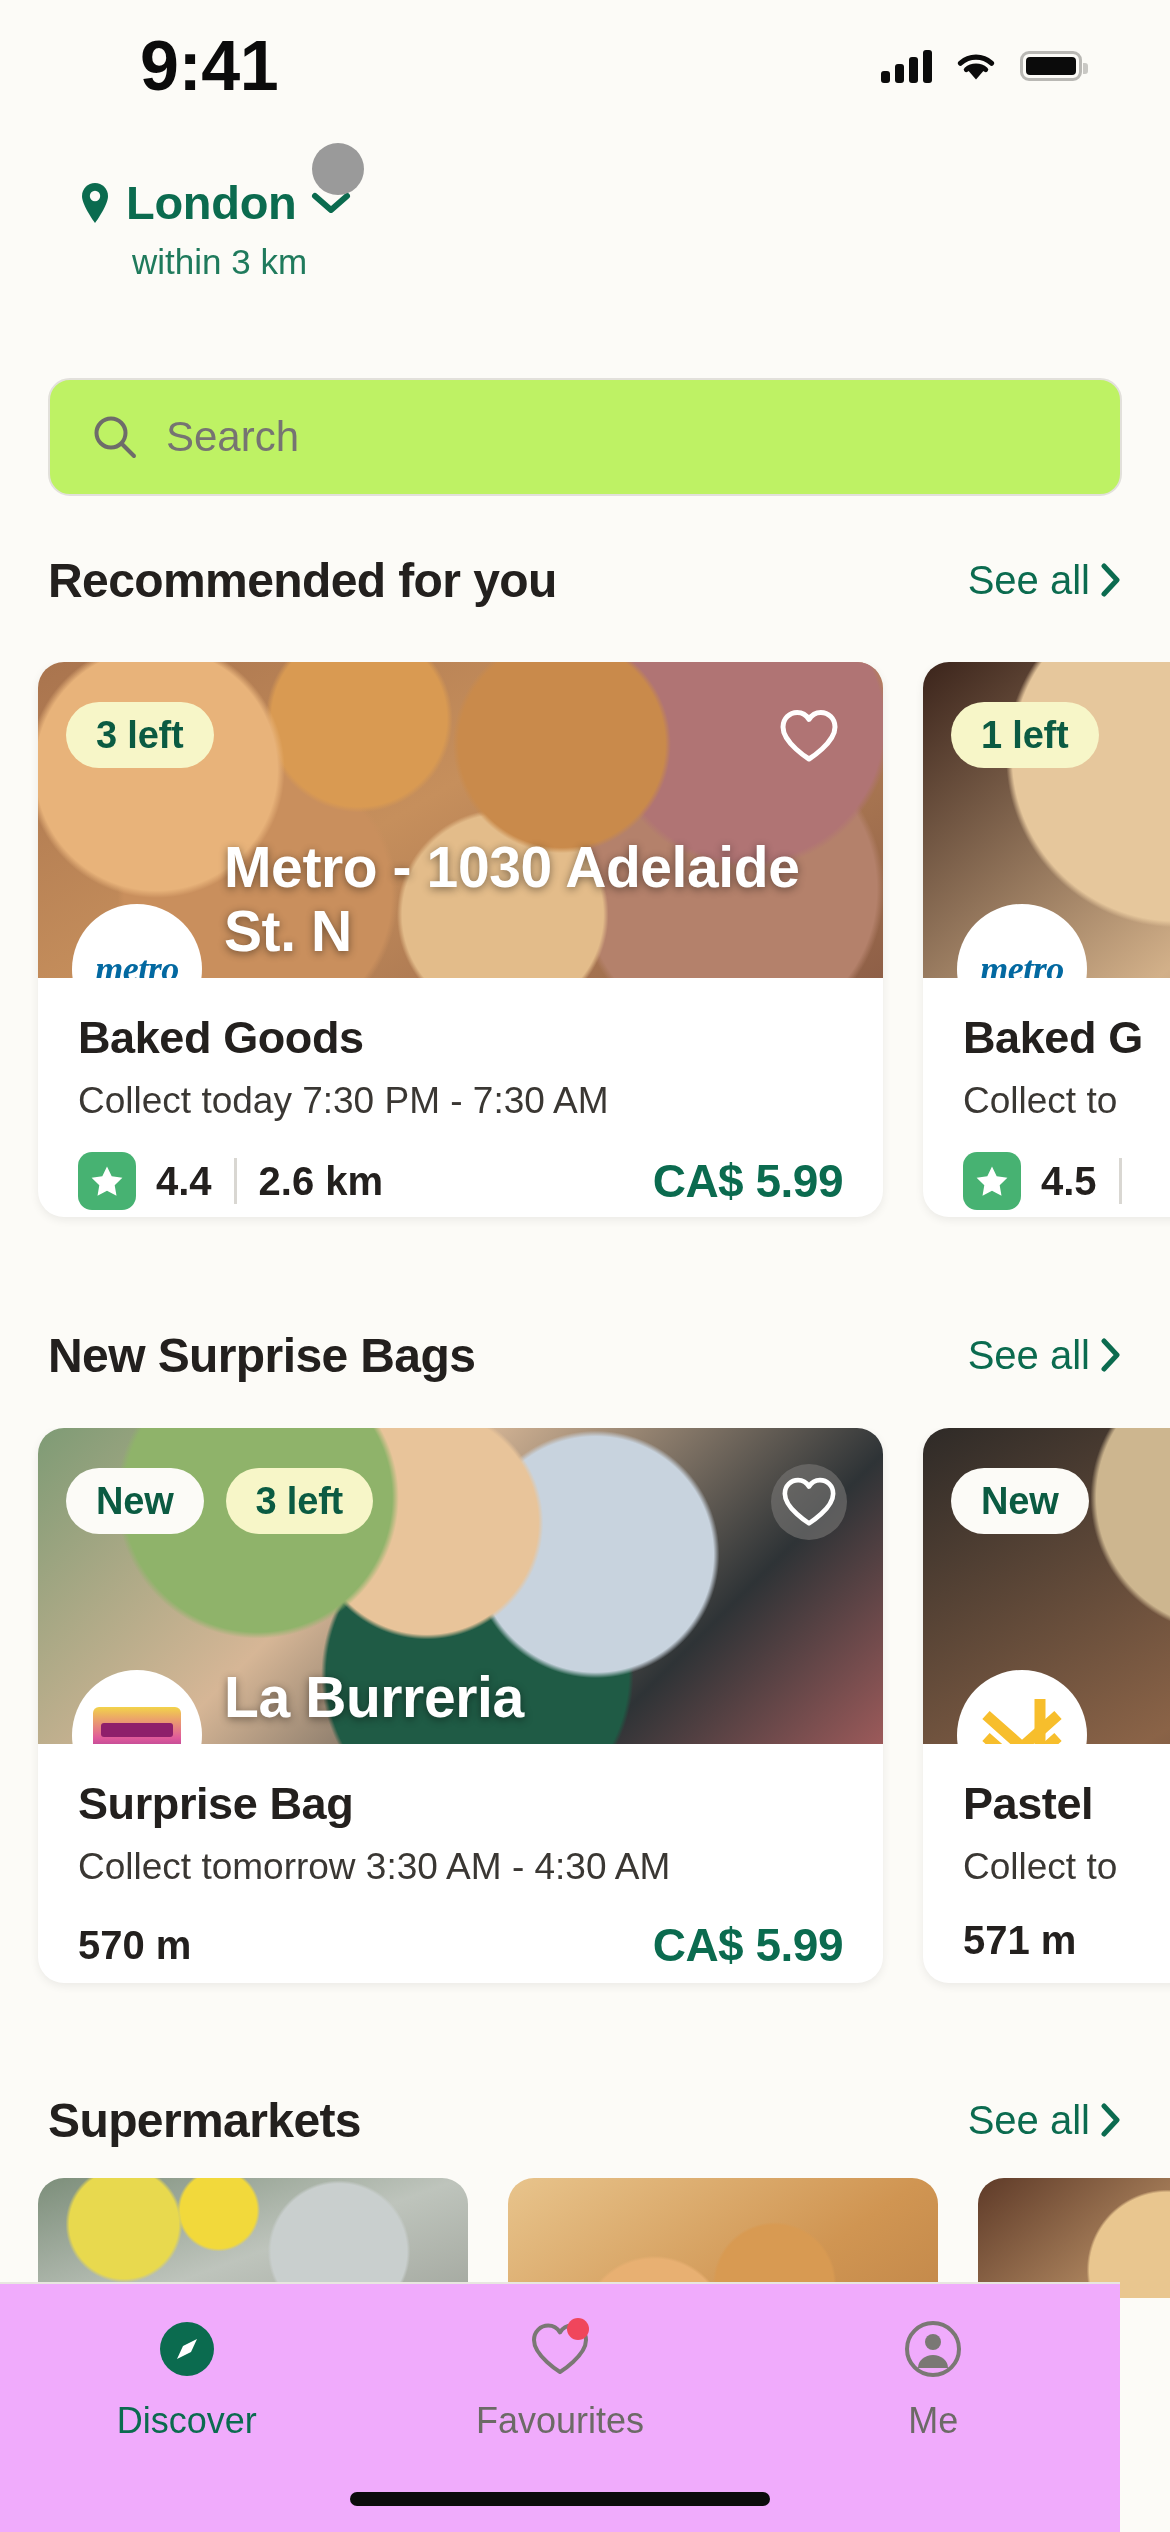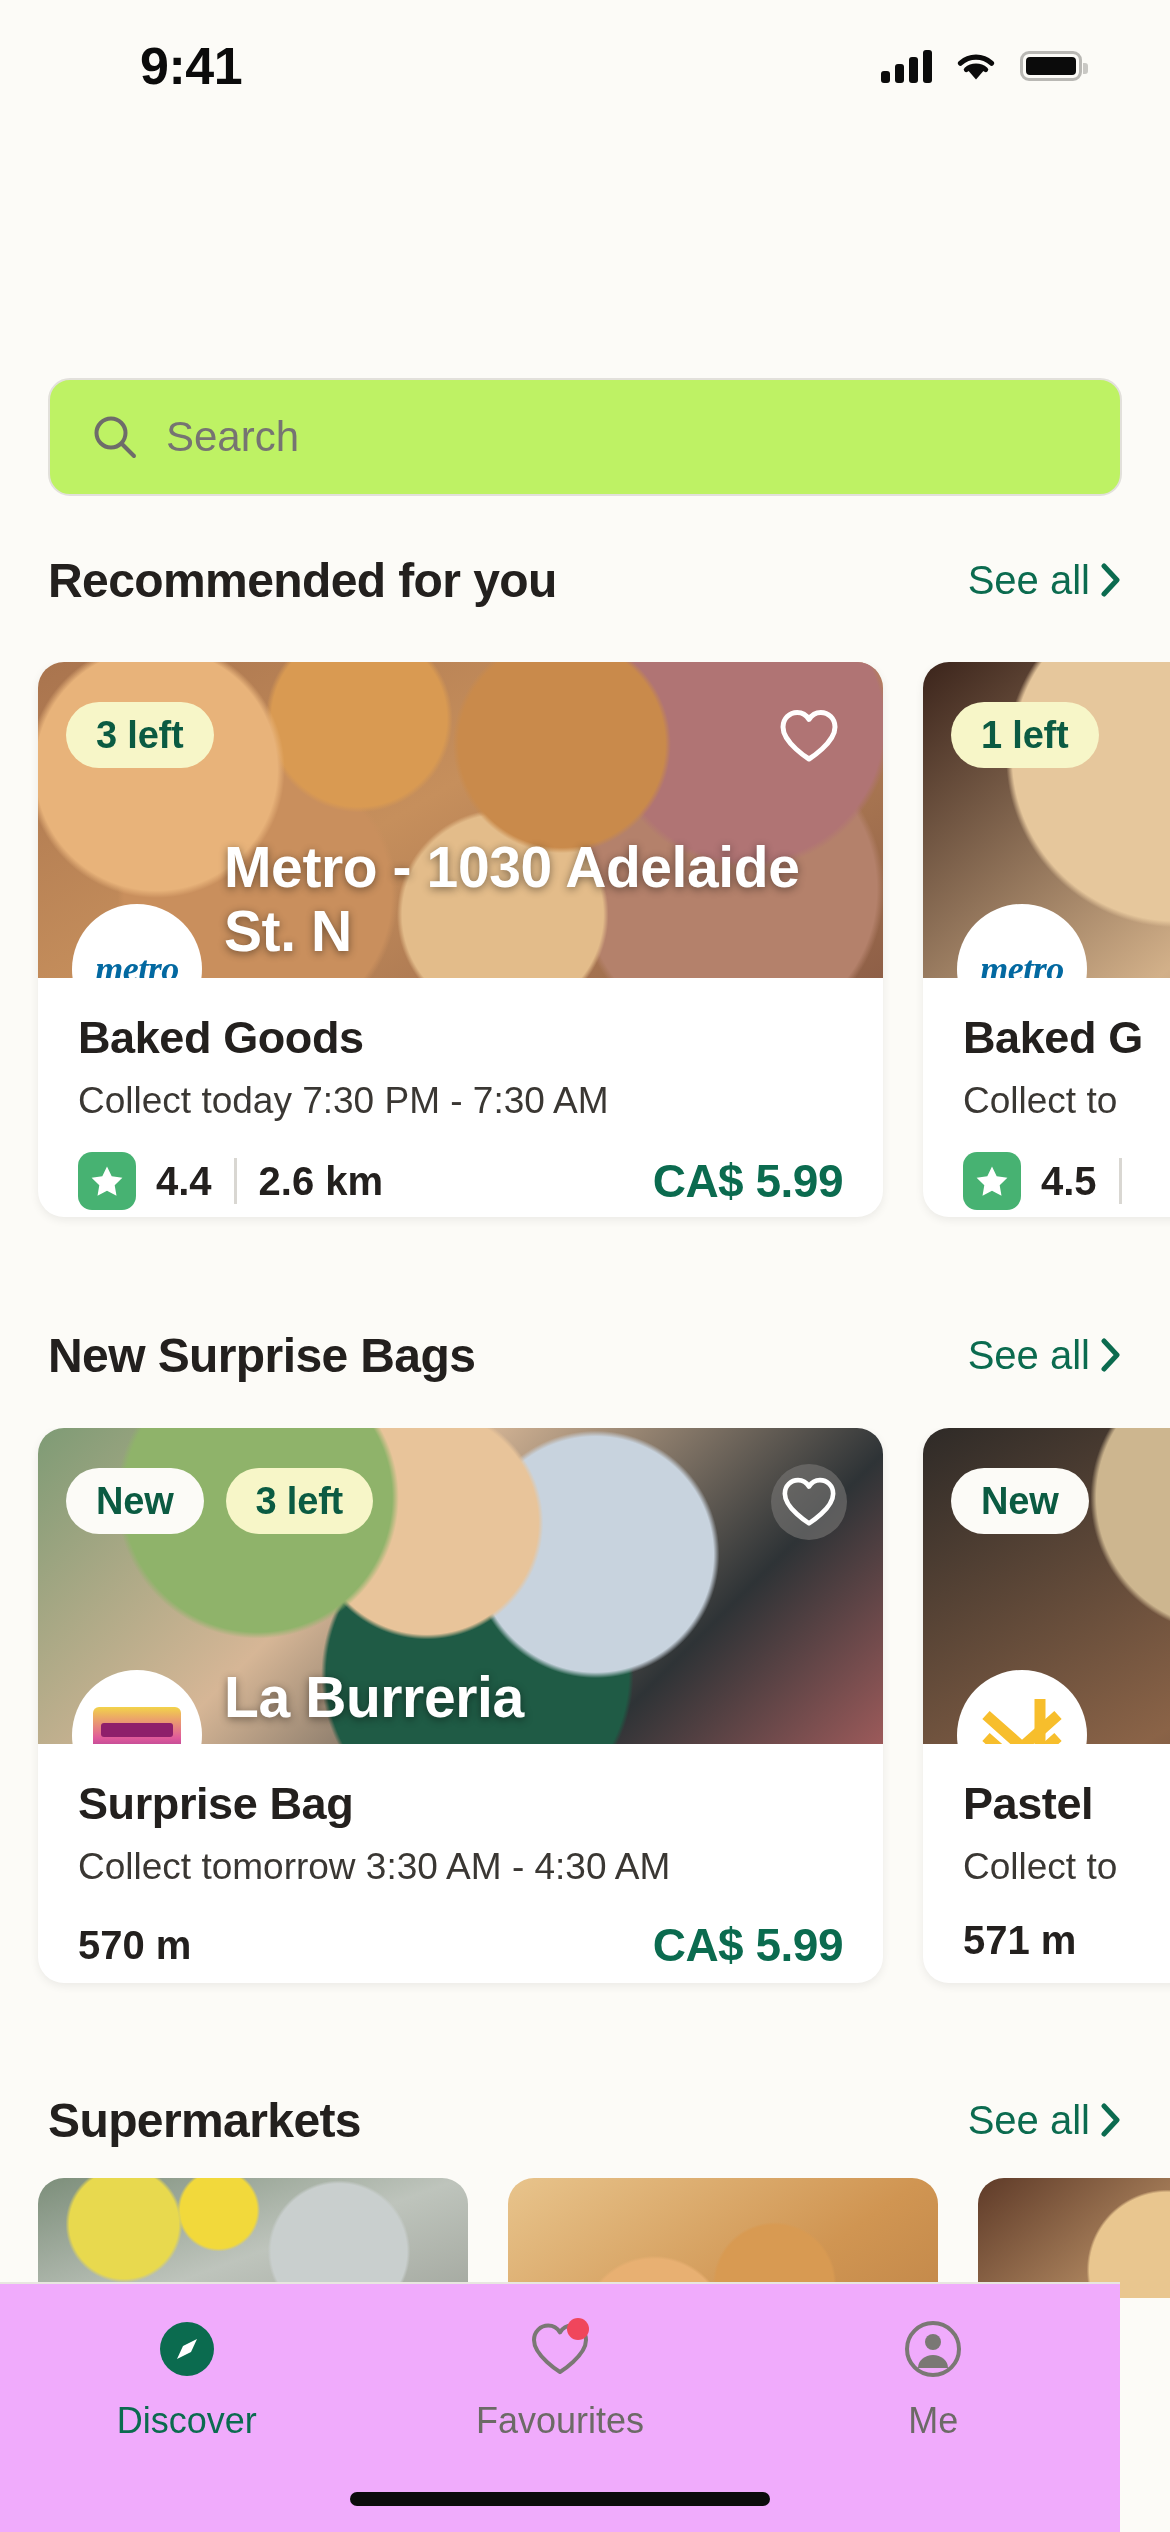--- a/index.html
+++ b/index.html
@@ -11,21 +11,21 @@
   }
   .phone { position:relative; width:1170px; height:2532px; background:#FCFBF7; }
 
   
   .statusbar {
     position:absolute; top:0; left:0; width:1170px; height:118px;
     display:flex; align-items:center; justify-content:space-between;
     padding:0 88px 0 0;
   }
   .sb-time {
-    font-size:52px; font-weight:700; color:#0B0B0B;
+    font-size:70px; font-weight:700; color:#0B0B0B;
     letter-spacing:-0.5px; margin-left:140px; margin-top:14px;
   }
   .sb-icons { display:flex; align-items:center; gap:22px; margin-top:14px; }
   .sb-cell { display:flex; align-items:flex-end; gap:5px; height:34px; }
   .sb-cell i { display:block; width:9px; background:#0B0B0B; border-radius:3px; }
   .sb-cell i:nth-child(1){height:12px;}
   .sb-cell i:nth-child(2){height:19px;}
   .sb-cell i:nth-child(3){height:26px;}
   .sb-cell i:nth-child(4){height:33px;}
   .sb-batt {
@@ -234,20 +234,38 @@
         <path d="M22 29.5 L14.2 20.6 a11.8 11.8 0 0 1 15.6 0 Z" fill="#0B0B0B"></path>
         <path d="M6.5 13.2 a23 23 0 0 1 31 0" stroke="#0B0B0B" stroke-width="5.2" fill="none" stroke-linecap="round"></path>
         <path d="M12.3 19.6 a15 15 0 0 1 19.4 0" stroke="#0B0B0B" stroke-width="5" fill="none" stroke-linecap="round"></path>
       </svg>
       <div class="sb-batt">
           <span></span>
         </div>
     </div>
   </div>
 
+  <div class="loc-wrap">
+    <div class="loc-row">
+      <span class="loc-pin">
+        <svg width="34" height="44" viewBox="0 0 34 44">
+          <path d="M17 2C9.8 2 4 7.8 4 15c0 9.6 13 27 13 27s13-17.4 13-27c0-7.2-5.8-13-13-13z" fill="#0B6B4F"></path>
+          <circle cx="17" cy="15" r="5.2" fill="#FCFBF7"></circle>
+        </svg>
+      </span>
+      <span class="loc-city">London</span>
+      <span class="loc-chev">
+        <svg width="42" height="26" viewBox="0 0 42 26">
+          <path d="M5 6 L21 20 L37 6" stroke="#0B6B4F" stroke-width="6" fill="none" stroke-linecap="round" stroke-linejoin="round"></path>
+        </svg>
+      </span>
+      <span class="loc-dot"></span>
+    </div>
+    <div class="loc-sub">within 3 km</div>
+  </div>
 
   <div class="search">
     <svg width="50" height="50" viewBox="0 0 50 50">
       <circle cx="21" cy="21" r="14.5" stroke="#6E6C6A" stroke-width="4" fill="none"></circle>
       <line x1="32" y1="32" x2="44" y2="44" stroke="#6E6C6A" stroke-width="4" stroke-linecap="round"></line>
     </svg>
     <span class="search-ph">Search</span>
   </div>
 
   <div class="sec-head" style="top:545px;">

